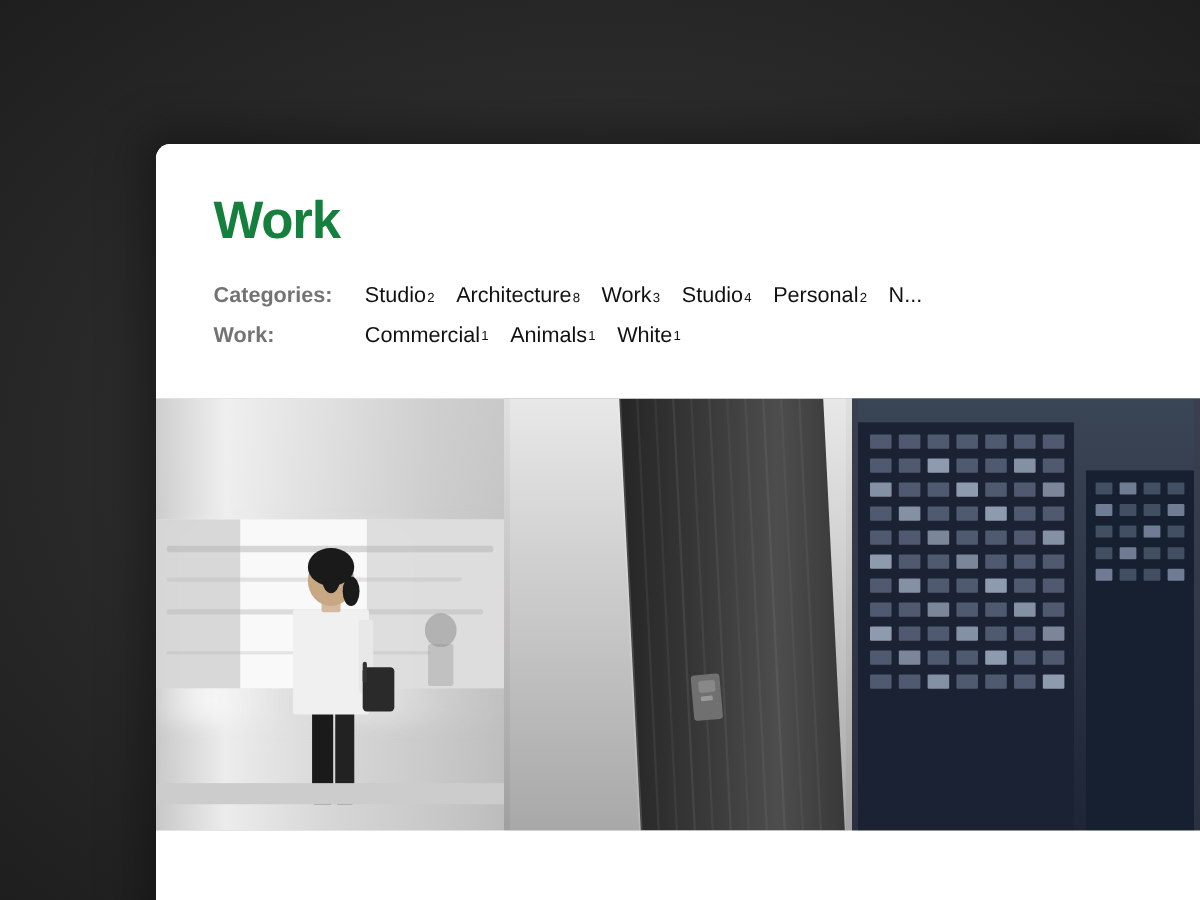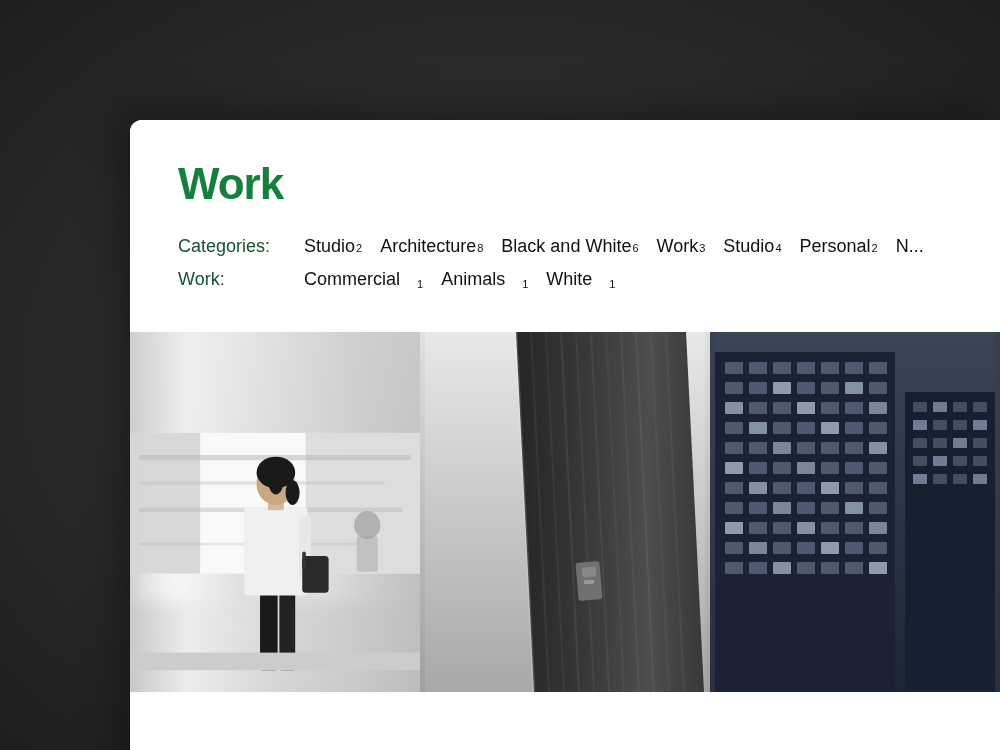--- a/index.html
+++ b/index.html
@@ -47,22 +47,22 @@
     .meta-row {
       display: flex;
       align-items: baseline;
       gap: 0;
       margin-bottom: 12px;
       flex-wrap: wrap;
     }
 
     .meta-label {
       font-size: 18px;
-      color: #14532d;
-      font-weight: 400;
+      color: #737373;
+      font-weight: 700;
       margin-right: 16px;
       min-width: 110px;
     }
 
     .meta-items {
       display: flex;
       align-items: baseline;
       gap: 4px;
       flex-wrap: wrap;
     }
@@ -83,22 +83,21 @@
       margin-left: 1px;
       margin-right: 14px;
     }
 
     .tag-link {
       font-size: 18px;
       color: #111111;
       text-decoration: none;
       cursor: pointer;
       display: inline-flex;
-      align-items: flex-end;
-      gap: 16px;
+      align-items: center;
     }
 
     .tag-count {
       font-size: 11px;
       color: #111111;
       vertical-align: super;
       margin-left: 1px;
       margin-right: 14px;
     }
 
@@ -208,24 +207,20 @@
         <a class="category-link">
           <span>Studio</span>
             <sup class="category-count">2</sup>
         </a>
 
         <a class="category-link">
           <span>Architecture</span>
             <sup class="category-count">8</sup>
         </a>
 
-        <a class="category-link">
-          <span>Black and White</span>
-            <sup class="category-count">6</sup>
-        </a>
 
         <a class="category-link">
           <span>Work</span>
             <sup class="category-count">3</sup>
         </a>
 
         <a class="category-link">
           <span>Studio</span>
             <sup class="category-count">4</sup>
         </a>

